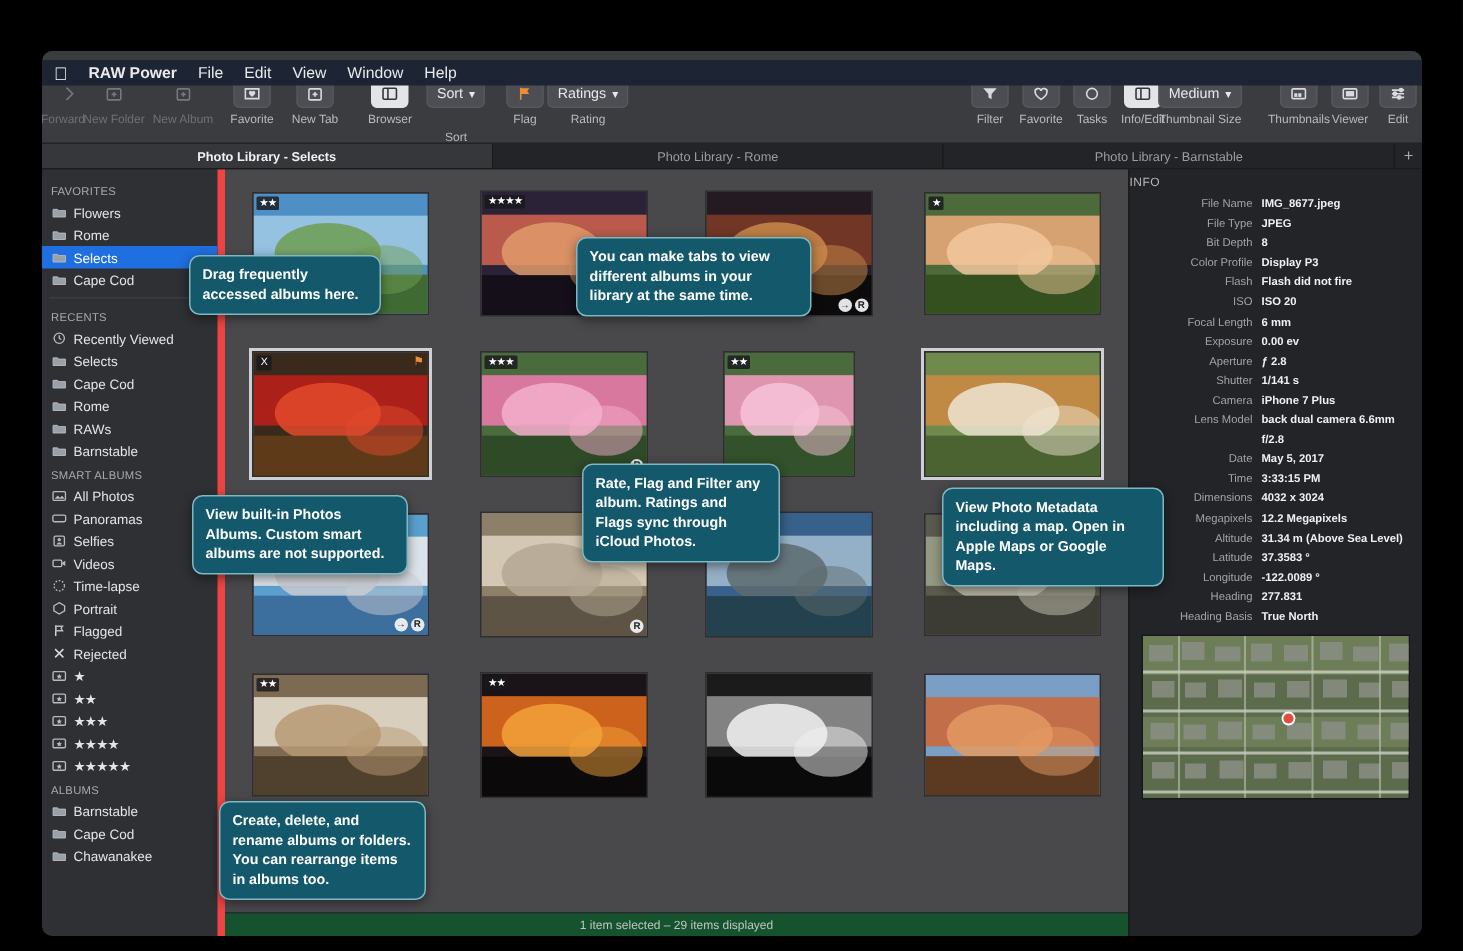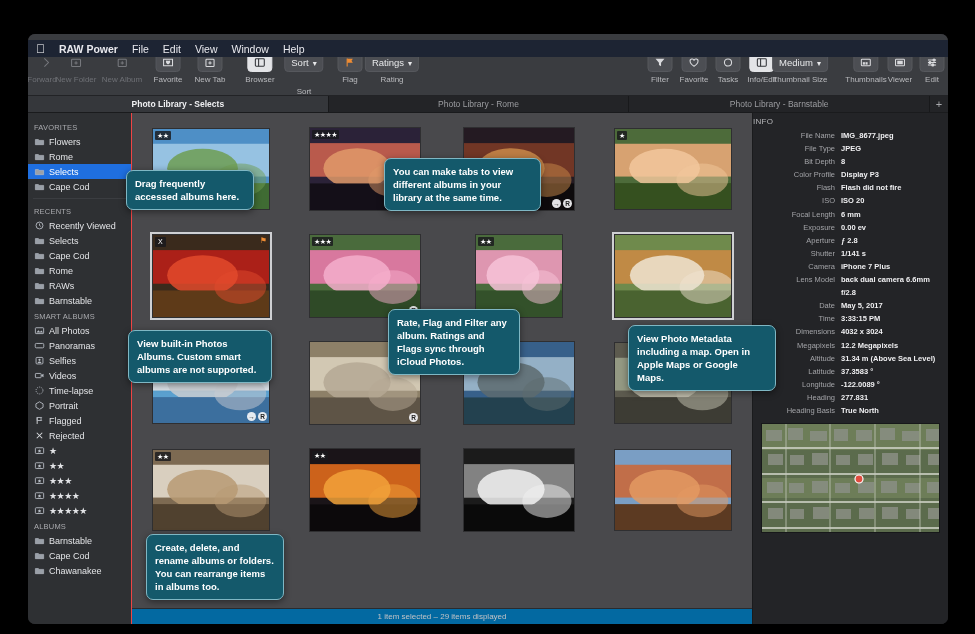--- a/index.html
+++ b/index.html
@@ -75,22 +75,22 @@
   .tab-add {
     width: 18px; display: flex; align-items: center; justify-content: center;
     font-size: 11px; color: #a9aaae;
   }
 
   
   .body { flex: 1; display: flex; min-height: 0; }
 
   
   .sidebar {
-    width: 104px; background: #2e3033; flex: none;
-    border-right: 1px solid #ef4444;
+    width: 122px; background: #2e3033; flex: none;
+    border-right: 5px solid #ef4444;
     padding: 6px 0 0 0; overflow: hidden;
     font-size: 9px; color: #dadbde;
   }
   .sec-head { padding: 4px 6px 2px 6px; font-size: 7.5px; color: #a9aaae; letter-spacing: .2px; }
   .sb-item {
     display: flex; align-items: center; gap: 4px;
     height: 15px; padding: 0 6px; color: #e3e4e7; white-space: nowrap;
   }
   .sb-item.sel { background: #1f6fe0; color: #fff; }
   .sb-icon { width: 11px; height: 11px; flex: none; display: flex; align-items: center; justify-content: center; }
@@ -126,21 +126,21 @@
   }
   .badge-flag { position: absolute; right: 2px; top: 2px; color: #ef8c33; font-size: 8px; line-height: 8px; }
   .corner-badges { position: absolute; right: 2px; bottom: 2px; display: flex; gap: 2px; }
   .cb {
     width: 9px; height: 9px; border-radius: 50%;
     background: rgba(245,245,248,.92); color: #222;
     font-size: 6.5px; line-height: 9px; text-align: center; font-weight: bold;
   }
 
   .statusbar {
-    height: 16px; flex: none; background: #0369a1;
+    height: 16px; flex: none; background: #14532d;
     border-top: 1px solid #2a2b2e;
     display: flex; align-items: center; justify-content: center;
     font-size: 8px; color: #c2c3c6;
   }
 
   
   .info {
     width: 196px; flex: none; background: #232427;
     border-left: 1px solid #1a1b1d;
     display: flex; flex-direction: column; overflow: hidden;

